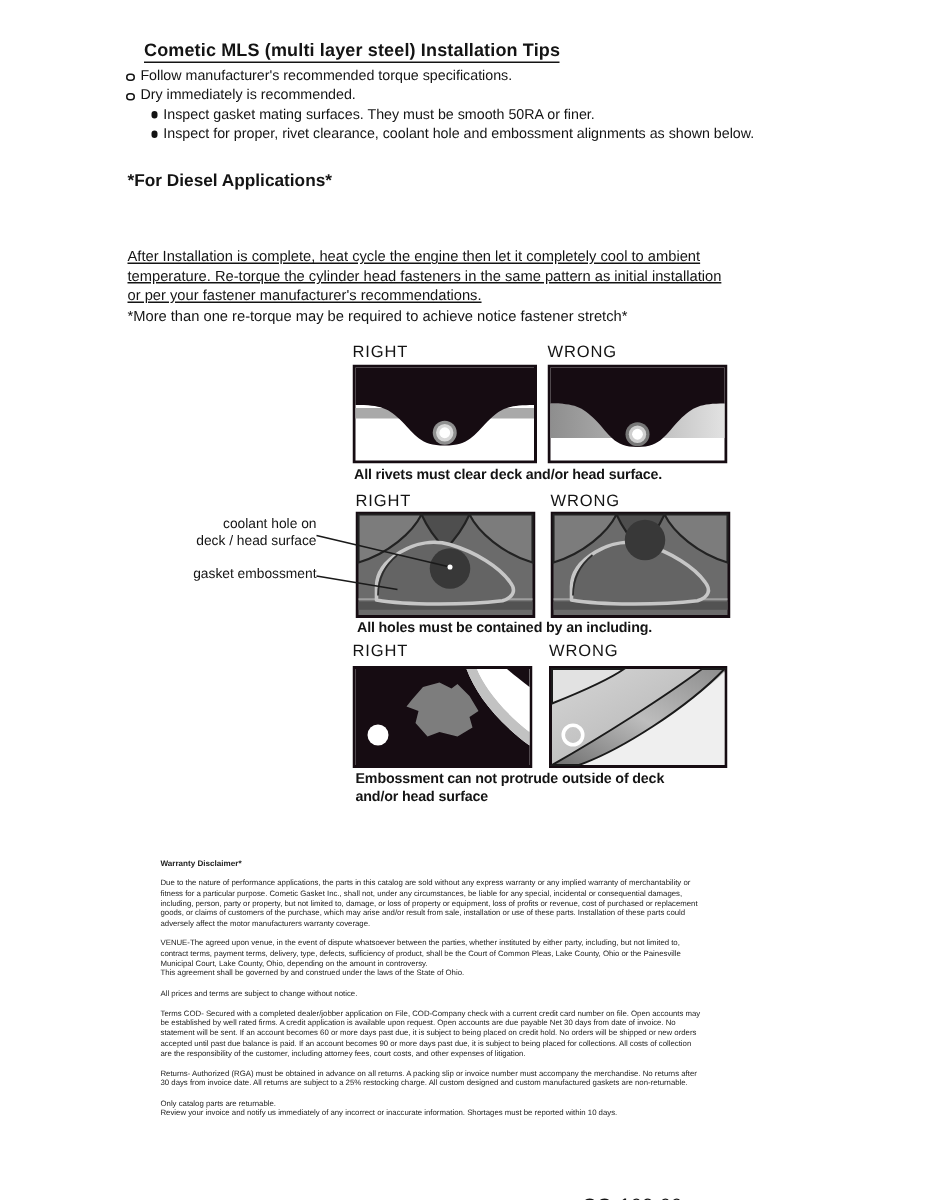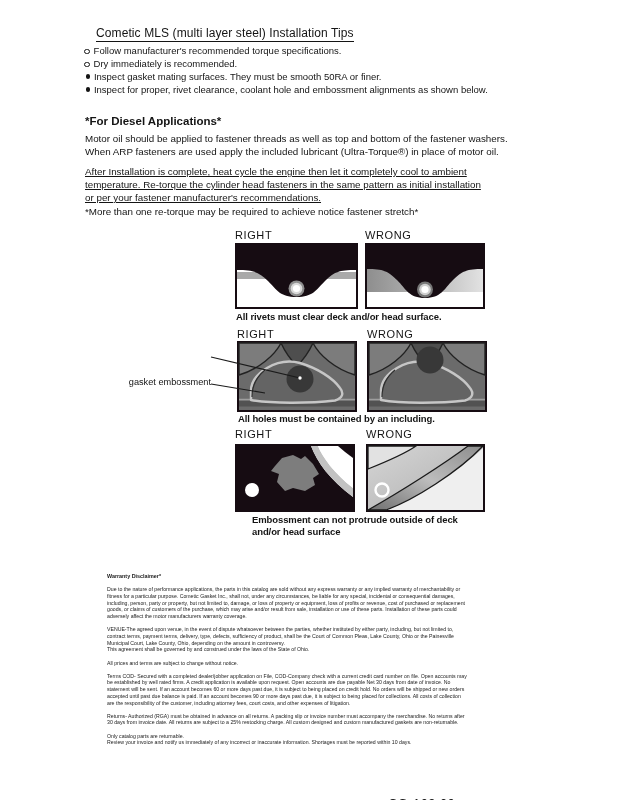--- a/index.html
+++ b/index.html
@@ -2,27 +2,27 @@
 <html><head>
 <meta charset="utf-8">
 <style>
   html,body { margin:0; padding:0; background:#ffffff; }
   .page {
     position:relative; width:618px; height:800px; background:#ffffff;
     font-family:"Liberation Sans", sans-serif; color:#141414; overflow:hidden;
   }
   .title {
     position:absolute; left:96px; top:26px;
-    font-size:12px; font-weight:normal; letter-spacing:0.1px;
+    font-size:12px; font-weight:bold; letter-spacing:0.1px;
     border-bottom:1.6px solid #141414; padding-bottom:1px;
   }
   .bullets { position:absolute; left:84px; top:45px; width:478px; font-size:9.5px; line-height:12.9px; }
   .b-row { display:flex; }
   .b-marker { flex:none; width:3.6px; height:3.6px; border:1px solid #141414; border-radius:50%; margin:3.6px 4px 0 0; }
-  .sb-row { display:flex; margin-left:2px; }
+  .sb-row { display:flex; margin-left:17px; }
   .sb-marker { flex:none; width:4.4px; height:4.4px; background:#141414; border-radius:50%; margin:3.6px 3.5px 0 0; }
   .diesel-head { position:absolute; left:85px; top:115px; font-size:11.5px; font-weight:bold; }
   .para { position:absolute; left:85px; width:472px; font-size:9.8px; line-height:13px; white-space:pre-line; }
   #p1 { top:132px; } #p2 { top:165px;text-decoration:underline; } #p3 { top:205px; }
 
   .dlabel { position:absolute; font-size:11px; letter-spacing:0.6px; text-align:left; }
   .panel { position:absolute; }
   .dcaption { position:absolute; font-size:9.5px; font-weight:bold; letter-spacing:-0.1px; line-height:11.5px; white-space:pre-line; }
   .side-label { position:absolute; left:100px; width:111px; text-align:right; font-size:9.2px; line-height:10.6px; white-space:pre-line; }
   .leader { position:absolute; left:205px; top:350px; pointer-events:none; }
@@ -52,22 +52,20 @@
       <span class="sb-marker"></span>
       <span>Inspect gasket mating surfaces.  They must be smooth 50RA or finer.</span>
     </div>
     <div class="sb-row">
       <span class="sb-marker"></span>
       <span>Inspect for proper, rivet clearance, coolant hole and embossment alignments as shown below.</span>
     </div>
   </div>
 
   <div class="diesel-head">*For Diesel Applications*</div>
-  <div class="para" id="p1">Motor oil should be applied to fastener threads as well as top and bottom of the fastener washers.
-When ARP fasteners are used apply the included lubricant (Ultra-Torque®) in place of motor oil.</div>
   <div class="para" id="p2">After Installation is complete, heat cycle the engine then let it completely cool to ambient
 temperature. Re-torque the cylinder head fasteners in the same pattern as initial installation
 or per your fastener manufacturer's recommendations.</div>
   <div class="para" id="p3">*More than one re-torque may be required to achieve notice fastener stretch*</div>
 
   <div class="dlabel" style="left:235px; top:229px; width:123px;">RIGHT</div>
   <div class="dlabel" style="left:365px; top:229px; width:120px;">WRONG</div>
 
   <svg class="panel" style="left:235px; top:243px;" width="123" height="66" viewBox="0 0 123 66">
     <rect x="1" y="1" width="121" height="64" fill="#ffffff" stroke="#160c12" stroke-width="2"></rect>
@@ -92,20 +90,22 @@
     <circle cx="60" cy="46.5" r="8" fill="#777777"></circle>
     <circle cx="60" cy="46.5" r="5.8" fill="#cfcfcf"></circle>
     <circle cx="60" cy="46.5" r="3.6" fill="#ffffff"></circle>
   </svg>
 
   <div class="dcaption" style="left:236px; top:311px;">All rivets must clear deck and/or head surface.</div>
 
   <div class="dlabel" style="left:237px; top:328px; width:120px;">RIGHT</div>
   <div class="dlabel" style="left:367px; top:328px; width:120px;">WRONG</div>
 
+  <div class="side-label" style="top:344px;">coolant hole on
+deck / head surface</div>
   <div class="side-label" style="top:377px;">gasket embossment</div>
 
   <svg class="panel" style="left:237px; top:341px;" width="120" height="71" viewBox="0 0 120 71">
     <rect x="1" y="1" width="118" height="69" fill="#6b6b6b" stroke="#160c12" stroke-width="2"></rect>
     <path d="M2,2 H44 C38,14 22,28 2,34 Z" fill="#7c7c7c" stroke="#222222" stroke-width="1.4"></path>
     <path d="M118,2 H76 C82,14 98,28 118,34 Z" fill="#7c7c7c" stroke="#222222" stroke-width="1.4"></path>
     <path d="M44,2 H76 C71,13 64,21 60,25 C56,21 49,13 44,2 Z" fill="#4e4e4e" stroke="#222222" stroke-width="1.4"></path>
     <line x1="2" y1="58.5" x2="118" y2="58.5" stroke="#9e9e9e" stroke-width="1.3"></line>
     <rect x="2" y="60" width="116" height="5.5" fill="#525252"></rect>
     <path d="M14,59 L14,50 C14,41 20,33 30,27 C40,21 52,19 63,22 C80,27 96,37 103,47 C107,52 106,57 98,59.5 C72,62.5 34,62.5 14,59 Z" fill="#646464" stroke="#c6c6c6" stroke-width="2.4" stroke-linejoin="round"></path>
@@ -158,21 +158,21 @@
           <stop offset="1" stop-color="#8d8d8d"></stop>
       </linearGradient>
     </defs>
     <rect x="1" y="1" width="117" height="66" fill="url(#g3bg)" stroke="#160c12" stroke-width="2"></rect>
     <path d="M16,66 C48,54 92,28 117,4 L117,66 Z" fill="#efefef"></path>
     <path d="M2,66 C34,48 78,20 102,2 L117,2 C92,28 48,56 20,66 Z" fill="url(#g3w)" stroke="#1a1a1a" stroke-width="1.3"></path>
     <path d="M2,25 C22,17 40,9 50,2 L2,2 Z" fill="#e2e2e2" stroke="#1a1a1a" stroke-width="1.3"></path>
     <circle cx="16" cy="46" r="6.5" fill="none" stroke="#ffffff" stroke-width="2.4"></circle>
   </svg>
 
-  <div class="dcaption" style="left:252px; top:514px;">Embossment can not protrude outside of deck
+  <div class="dcaption" style="left:237px; top:514px;">Embossment can not protrude outside of deck
 and/or head surface</div>
 
   <div class="disclaimer">
     <p class="disc-head">Warranty Disclaimer*</p>
     <p class="disc-p">Due to the nature of performance applications, the parts in this catalog are sold without any express warranty or any implied warranty of merchantability or
 fitness for a particular purpose.  Cometic Gasket Inc., shall not, under any circumstances, be liable for any special, incidental or consequential damages,
 including, person, party or property, but not limited to, damage, or loss of property or equipment, loss of profits or revenue, cost of purchased or replacement
 goods, or claims of customers of the purchase, which may arise and/or result from sale, installation or use of these parts.  Installation of these parts could
 adversely affect the motor manufacturers warranty coverage.</p>
     <p class="disc-p">VENUE-The agreed upon venue, in the event of dispute whatsoever between the parties, whether instituted by either party, including, but not limited to,

